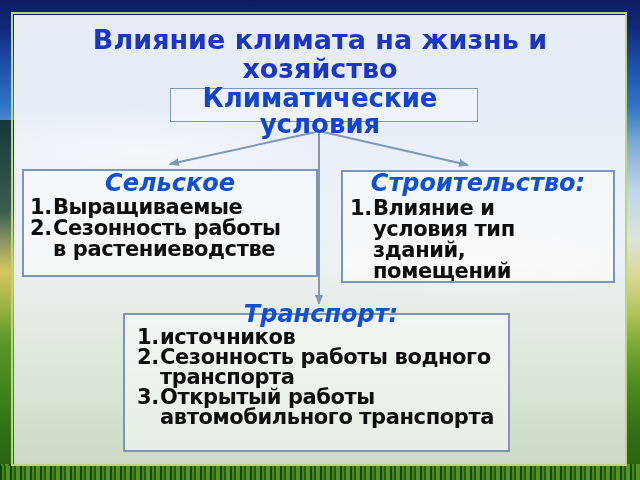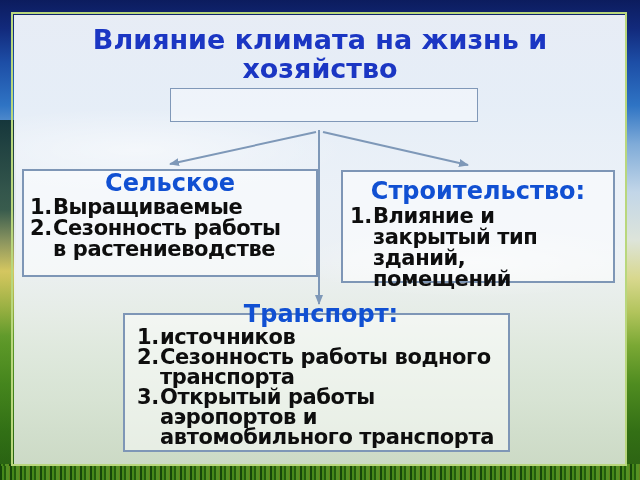--- a/index.html
+++ b/index.html
@@ -92,23 +92,24 @@
     box-sizing: border-box;
     z-index: 4;
   }
   .box-agro  { left: 22px;  top: 169px; width: 296px; height: 108px; }
   .box-build { left: 341px; top: 170px; width: 274px; height: 113px; }
   .box-trans { left: 123px; top: 313px; width: 387px; height: 139px; }
   .hdr {
     color: #1150d2;
     font-size: 24px; line-height: 23px;
     text-align: center;
+    font-style: italic;
   }
   .box-agro .hdr  { padding-top: 1px; }
-  .box-build .hdr { padding-top: 8px; }
+  .box-build .hdr { padding-top: 0; }
   .box-trans .hdr {
     position: absolute; left: 9px; right: 0; top: -13px;
     line-height: 24px;
   }
   .list { overflow: visible; }
   .box-agro  .list { padding: 2px 0 0 6px; }
   .box-build .list { padding: 3px 0 0 7px; }
   .box-trans .list { padding: 12px 0 0 12px; }
   .li {
     display: flex;
@@ -140,20 +141,24 @@
     <line x1="319" y1="130" x2="319" y2="304" stroke="#7e98b8" stroke-width="2" marker-end="url(#ah)"></line>
     <line x1="323" y1="132" x2="468" y2="165" stroke="#7e98b8" stroke-width="2" marker-end="url(#ah)"></line>
   </svg>
 
   <div class="title">
     <div>Влияние климата на жизнь и</div>
     <div>хозяйство</div>
   </div>
 
   <div class="climate-box"></div>
+  <div class="climate-text">
+    <div>Климатические</div>
+    <div>условия</div>
+  </div>
 
   <div class="box box-agro">
     <div class="hdr">
       <div>Сельское</div>
     </div>
     <div class="list">
       <div class="li">
         <span class="num">1.</span>
         <span class="txt">
           <span class="ln">Выращиваемые</span>
@@ -169,21 +174,21 @@
     </div>
   </div>
 
   <div class="box box-build">
     <div class="hdr">Строительство:</div>
     <div class="list">
       <div class="li">
         <span class="num">1.</span>
         <span class="txt">
           <span class="ln">Влияние и</span>
-          <span class="ln">закрытый тип</span>
+          <span class="ln">условия тип</span>
           <span class="ln">зданий,</span>
           <span class="ln">помещений</span>
         </span>
       </div>
     </div>
   </div>
 
   <div class="box box-trans">
     <div class="hdr">Транспорт:</div>
     <div class="list">
@@ -197,20 +202,19 @@
         <span class="num">2.</span>
         <span class="txt">
           <span class="ln">Сезонность работы водного</span>
           <span class="ln">транспорта</span>
         </span>
       </div>
       <div class="li">
         <span class="num">3.</span>
         <span class="txt">
           <span class="ln">Открытый работы</span>
-          <span class="ln">аэропортов и</span>
           <span class="ln">автомобильного транспорта</span>
         </span>
       </div>
     </div>
   </div>
 
 </div>
 
 </body></html>

